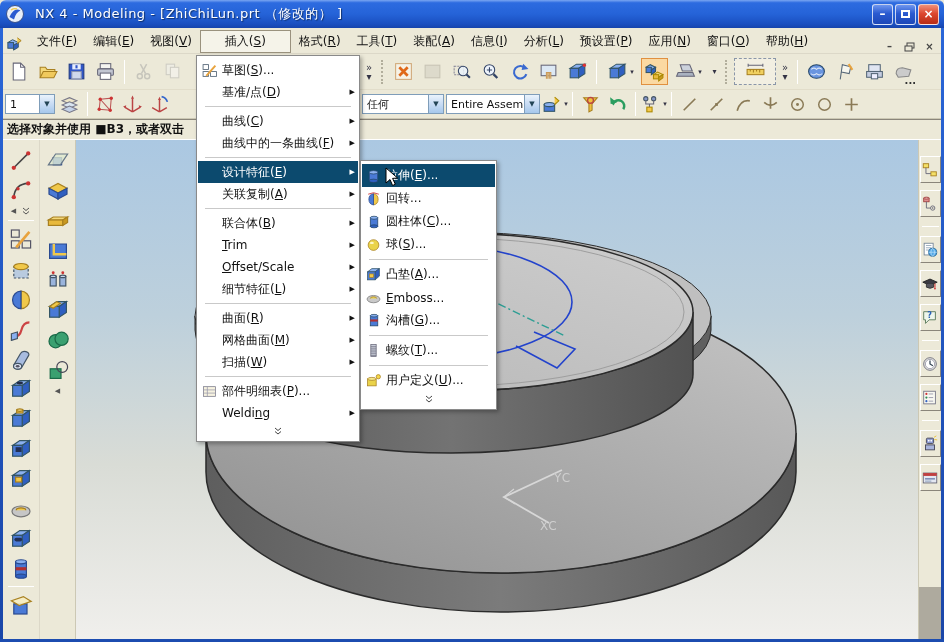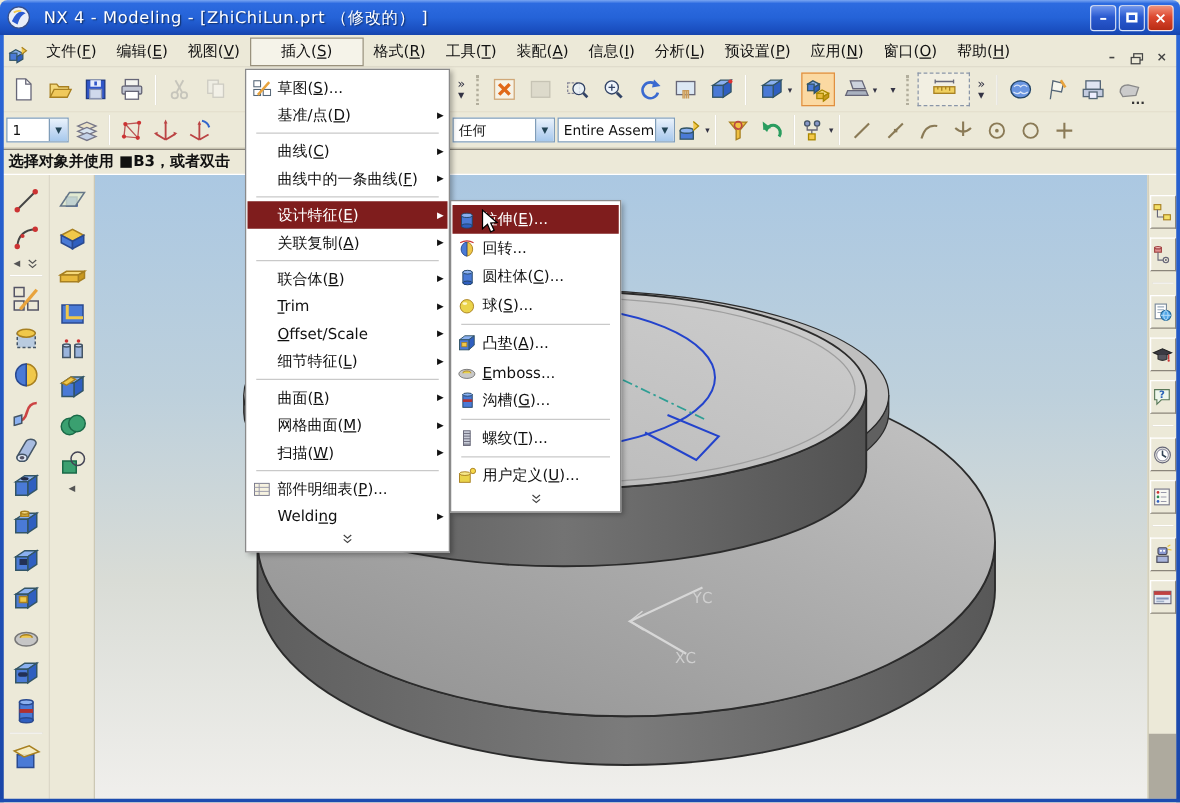--- a/index.html
+++ b/index.html
@@ -63,21 +63,21 @@
 
 .menu{position:absolute;background:#fff;border:1px solid #8a8a8a;box-shadow:2px 2px 4px rgba(0,0,0,.3);padding:3px 1px;z-index:50}
 #insertMenu{left:196px;top:55px;width:164px}
 #dfSubmenu{left:360px;top:160px;width:137px}
 .menu-item{height:22px;display:flex;align-items:center;padding:0 2px;position:relative;white-space:nowrap;font-size:12px;cursor:default}
 #dfSubmenu .menu-item{height:23px}
 .mi-icon{width:18px;height:15px;margin-right:4px;flex:none;display:flex;align-items:center;justify-content:center}
 .mi-icon svg{width:15px;height:15px}
 .mi-label{padding-right:10px}
 .mi-arrow{position:absolute;right:3px;top:7px;font-size:7px}
-.menu-item.hl{background:#7f1d1d;color:#fff}
+.menu-item.hl{background:#0c4a6e;color:#fff}
 .menu-sep{height:1px;background:#c9c9c9;margin:3px 7px}
 .menu-expand{height:14px;display:flex;align-items:center;justify-content:center}
 
 .wb{position:absolute;background:linear-gradient(180deg,#2a66d8,#1a46a8);z-index:150}
 #wbl{left:0;top:28px;width:3px;height:614px}
 #wbr{left:941px;top:28px;width:3px;height:614px}
 #wbb{left:0;top:639px;width:944px;height:3px;background:#1c4cb0}
 .cursor{position:absolute;left:385px;top:167px;z-index:99;width:14px;height:20px}
 u{text-decoration:underline}
 </style>

